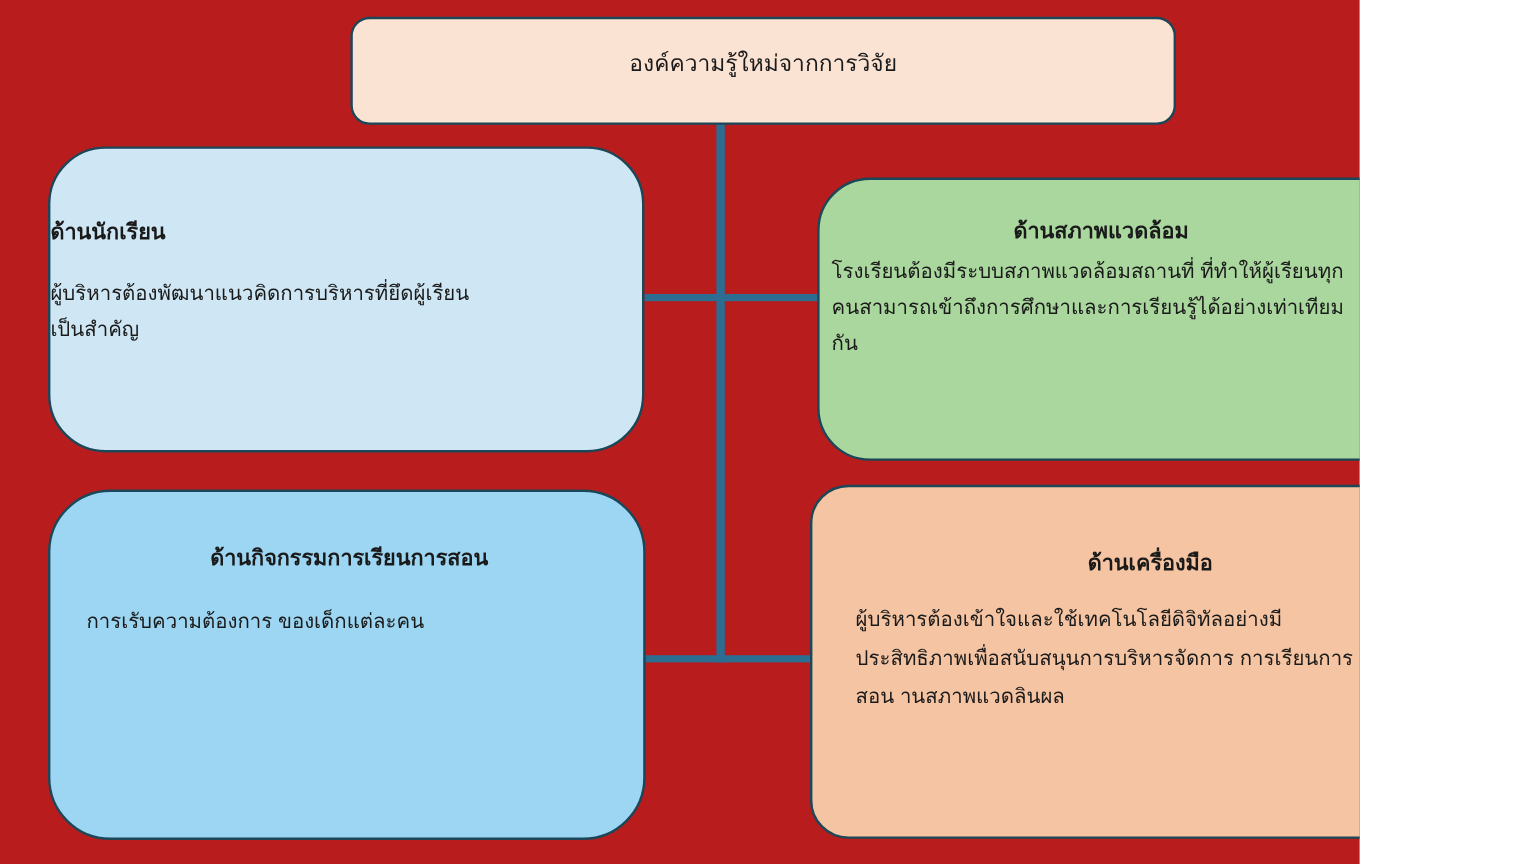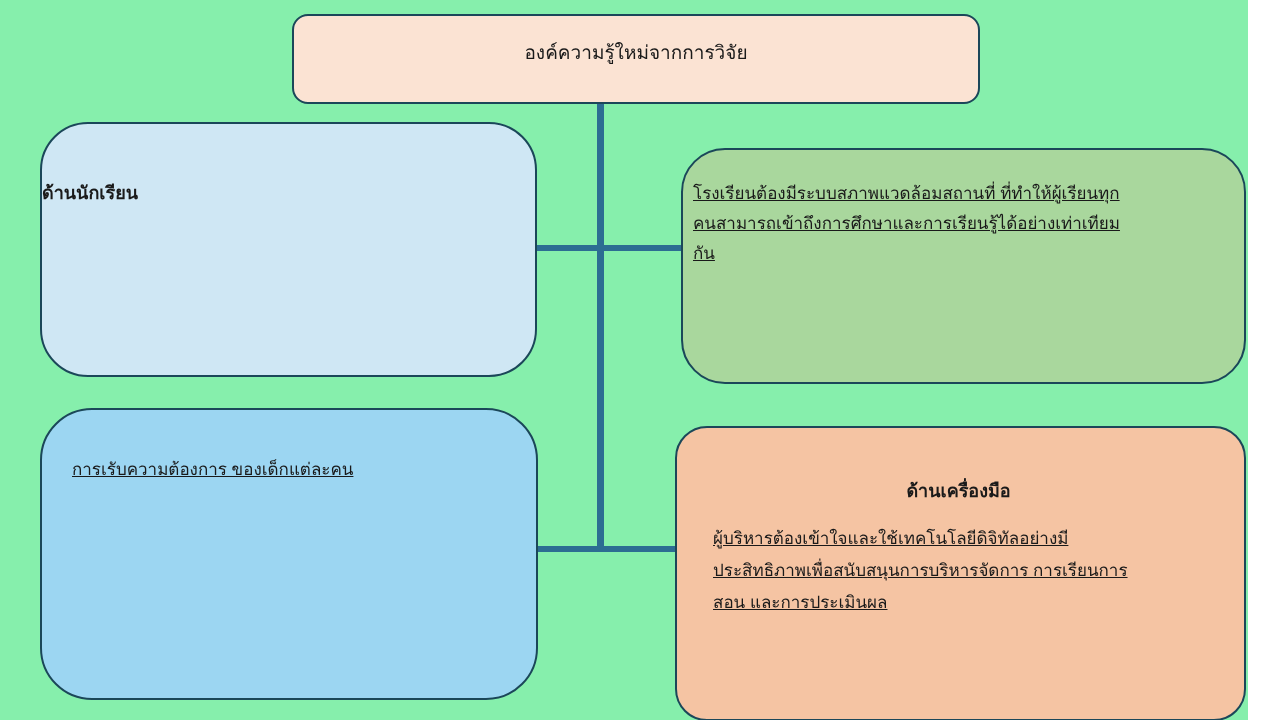--- a/index.html
+++ b/index.html
@@ -1,23 +1,24 @@
 <!DOCTYPE html>
 <html><head>
 <meta charset="utf-8">
 <style>
   html, body { margin: 0; padding: 0; background: #ffffff; }
   .canvas {
     position: relative;
-    width: 1248px;
+    width: 1100px;
     height: 720px;
-    background: #86efac;
+    background: #b91c1c;
     overflow: hidden;
     font-family: "Liberation Sans", sans-serif;
     color: #1a1a1a;
+    padding-left: 33px;
   }
   .connector { position: absolute; background: #2c6d92; }
   .connector-trunk  { left: 597px; top: 103px; width: 7px;  height: 449px; }
   .connector-upper  { left: 537px; top: 245px; width: 146px; height: 6px; }
   .connector-lower  { left: 538px; top: 546px; width: 140px; height: 6px; }
 
   .node {
     position: absolute;
     border: 2.5px solid #1b4759;
     box-sizing: border-box;
@@ -38,69 +39,72 @@
     left: 681px; top: 148px; width: 565px; height: 236px;
     border-radius: 44px;
     padding: 29px 12px 0 10px;
   }
   .node-activities {
     left: 40px; top: 408px; width: 498px; height: 292px;
     border-radius: 52px;
     padding: 42px 12px 0 30px;
   }
   .node-tools {
-    left: 675px; top: 426px; width: 571px; height: 295px;
+    left: 675px; top: 404px; width: 571px; height: 295px;
     border-radius: 32px;
     padding: 50px 16px 0 36px;
   }
   .node-header {
     font-weight: bold;
     font-size: 18px;
     line-height: 26px;
   }
   .node-students .node-header    { margin-bottom: 24px; }
   .node-environment .node-header { text-align: center; margin-bottom: 7px; padding-right: 90px; }
   .node-activities .node-header  { text-align: center; margin-bottom: 22px; padding-right: 14px; }
   .node-tools .node-header       { text-align: center; margin-bottom: 19px; padding-right: 24px; }
   .body-line {
     font-size: 17px;
     line-height: 30px;
     white-space: nowrap;
-    text-decoration: underline;
   }
   .node-activities .body-line { line-height: 35px; }
   .node-tools .body-line      { line-height: 32px; }
 </style>
 </head>
 <body>
 
 <div class="canvas">
 
   <div class="connector connector-trunk" style="background-color: rgb(44, 109, 146);"></div>
   <div class="connector connector-upper" style="background-color: rgb(44, 109, 146);"></div>
   <div class="connector connector-lower" style="background-color: rgb(44, 109, 146);"></div>
 
   <div class="node node-root" style="background-color: rgb(251, 227, 211);">
     <div class="root-title">องค์ความรู้ใหม่จากการวิจัย</div>
   </div>
 
   <div class="node node-students" style="background-color: rgb(207, 231, 244);">
     <div class="node-header">ด้านนักเรียน</div>
+    <div class="body-line">ผู้บริหารต้องพัฒนาแนวคิดการบริหารที่ยึดผู้เรียน</div>
+    <div class="body-line">เป็นสำคัญ</div>
   </div>
 
   <div class="node node-environment" style="background-color: rgb(169, 215, 157);">
+    <div class="node-header">ด้านสภาพแวดล้อม</div>
     <div class="body-line">โรงเรียนต้องมีระบบสภาพแวดล้อมสถานที่ ที่ทำให้ผู้เรียนทุก</div>
     <div class="body-line">คนสามารถเข้าถึงการศึกษาและการเรียนรู้ได้อย่างเท่าเทียม</div>
     <div class="body-line">กัน</div>
   </div>
 
   <div class="node node-activities" style="background-color: rgb(156, 214, 242);">
+    <div class="node-header">ด้านกิจกรรมการเรียนการสอน</div>
     <div class="body-line">การเรับความต้องการ ของเด็กแต่ละคน</div>
   </div>
 
   <div class="node node-tools" style="background-color: rgb(245, 196, 163);">
     <div class="node-header">ด้านเครื่องมือ</div>
     <div class="body-line">ผู้บริหารต้องเข้าใจและใช้เทคโนโลยีดิจิทัลอย่างมี</div>
     <div class="body-line">ประสิทธิภาพเพื่อสนับสนุนการบริหารจัดการ  การเรียนการ</div>
-    <div class="body-line">สอน และการประเมินผล</div>
+    <div class="body-line">สอน านสภาพแวดลินผล</div>
   </div>
 
 </div>
 
 </body></html>

